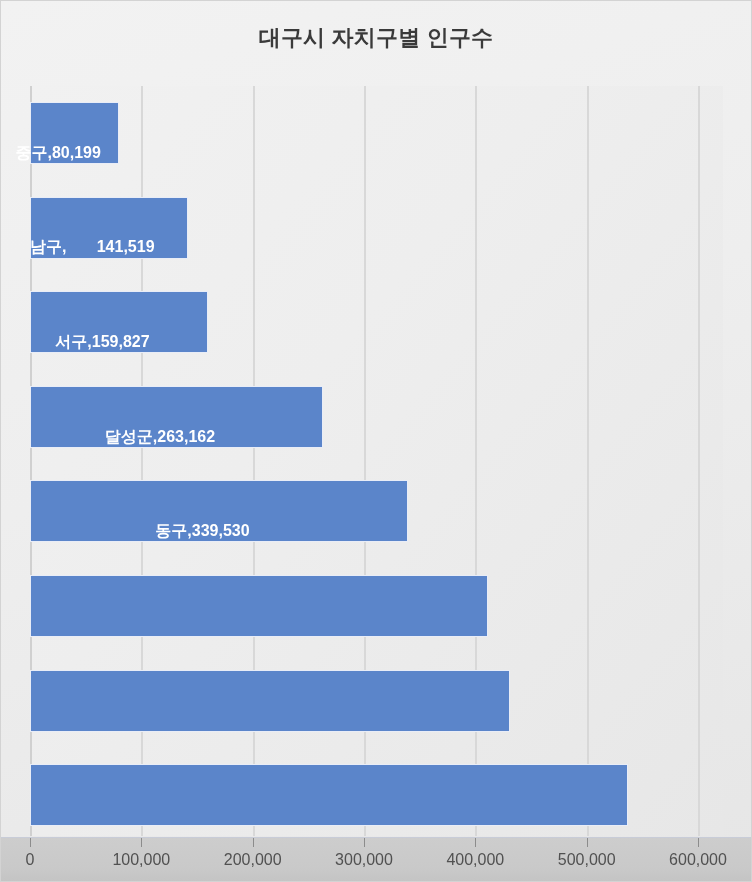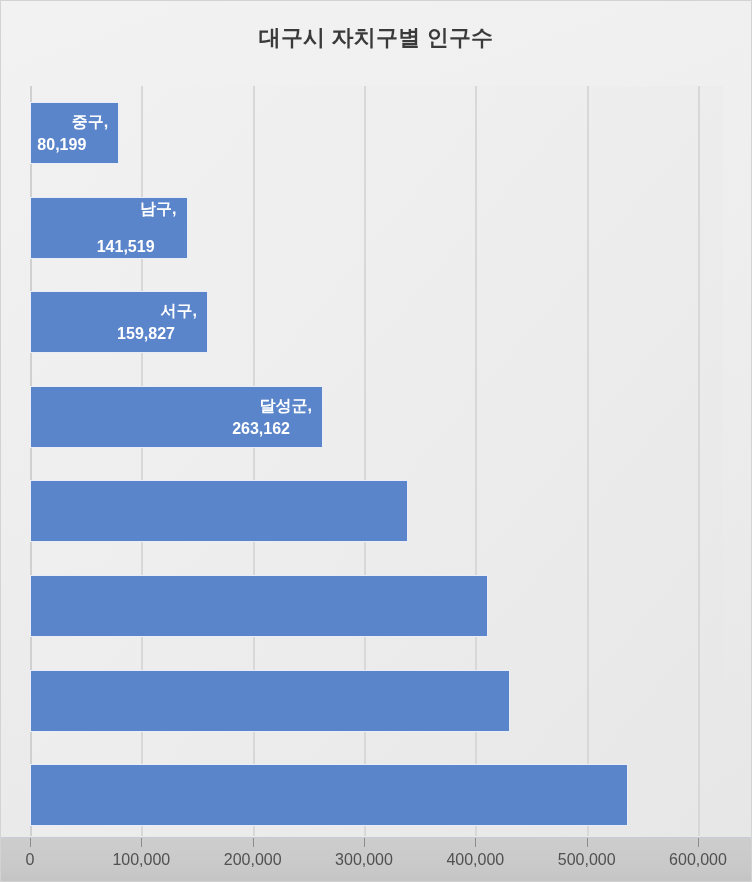--- a/index.html
+++ b/index.html
@@ -72,21 +72,20 @@
     border: 1px solid #e9edf7;
     box-sizing: border-box;
   }
   .bar-label {
     position: absolute;
     top: 0;
     height: 62px;
     box-sizing: border-box;
     padding-right: 11px;
     display: flex;
-    flex-direction: column;
     align-items: flex-end;
     justify-content: center;
     color: #ffffff;
     font-weight: bold;
     font-size: 16px;
     line-height: 1.45;
     pointer-events: none;
     white-space: nowrap;
   }
   .bar-label .cat {
@@ -165,20 +164,24 @@
         </div>
         <div class="bar-row" style="top: 299.8px; width: 693px;">
           <div class="bar" style="width: 292.987px; background: rgb(91, 133, 202);"></div>
           <div class="bar-label" style="left: 0px; width: 292.987px; color: rgb(255, 255, 255);">
             <span class="cat">달성군,</span>
             <span class="val">263,162</span>
           </div>
         </div>
         <div class="bar-row" style="top: 394.4px; width: 693px;">
           <div class="bar" style="width: 378.01px; background: rgb(91, 133, 202);"></div>
+          <div class="bar-label" style="left: 0px; width: 378.01px; color: rgb(255, 255, 255);">
+            <span class="cat">동구,</span>
+            <span class="val">339,530</span>
+          </div>
         </div>
         <div class="bar-row" style="top: 489px; width: 693px;">
           <div class="bar" style="width: 458.196px; background: rgb(91, 133, 202);"></div>
         </div>
         <div class="bar-row" style="top: 583.6px; width: 693px;">
           <div class="bar" style="width: 479.749px; background: rgb(91, 133, 202);"></div>
         </div>
         <div class="bar-row" style="top: 678.2px; width: 693px;">
           <div class="bar" style="width: 597.848px; background: rgb(91, 133, 202);"></div>
         </div>

